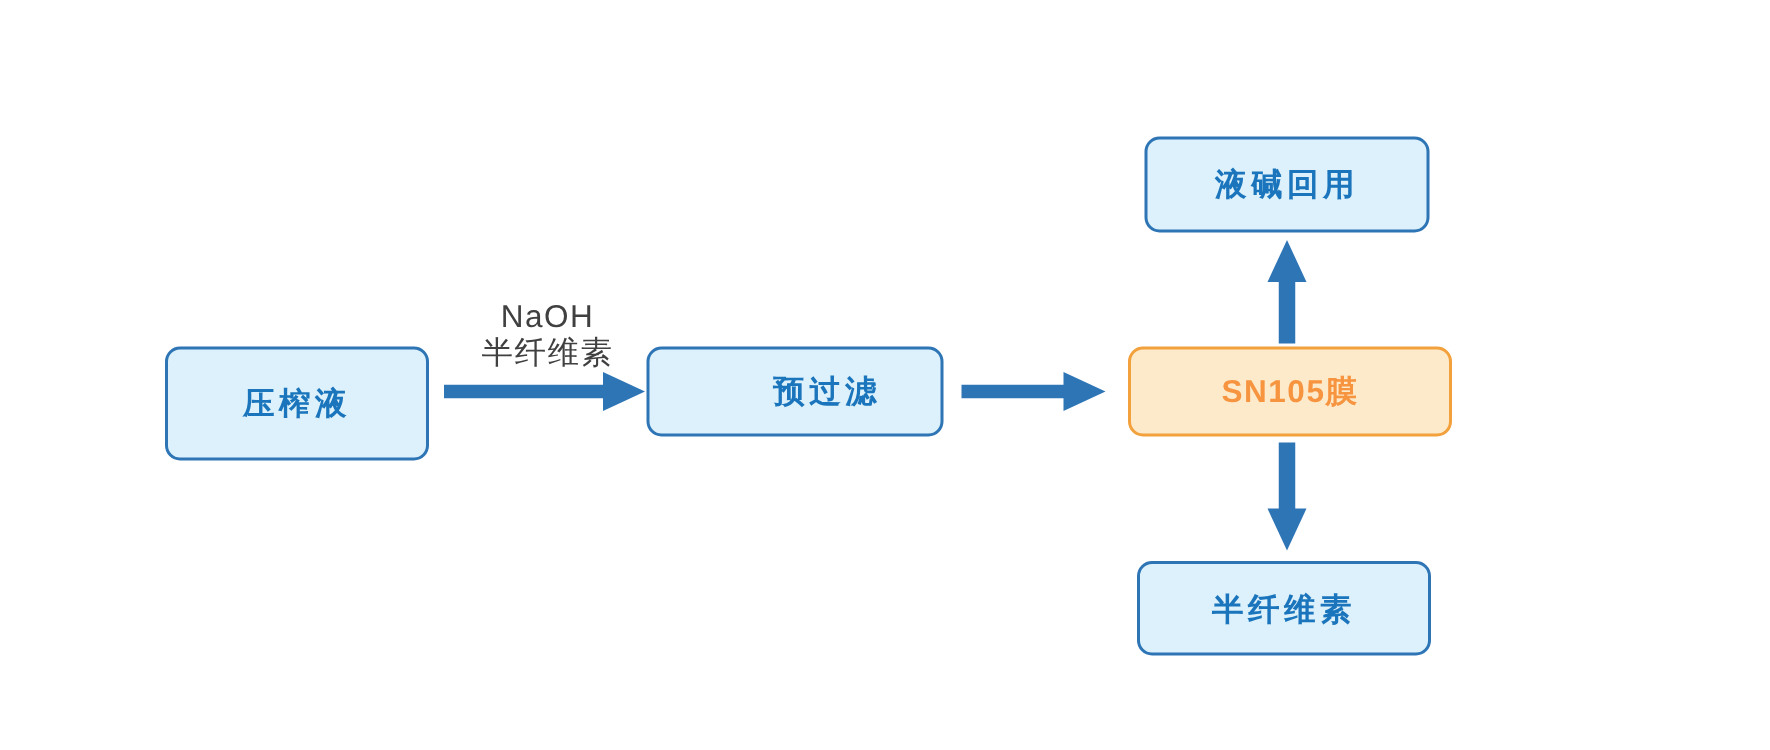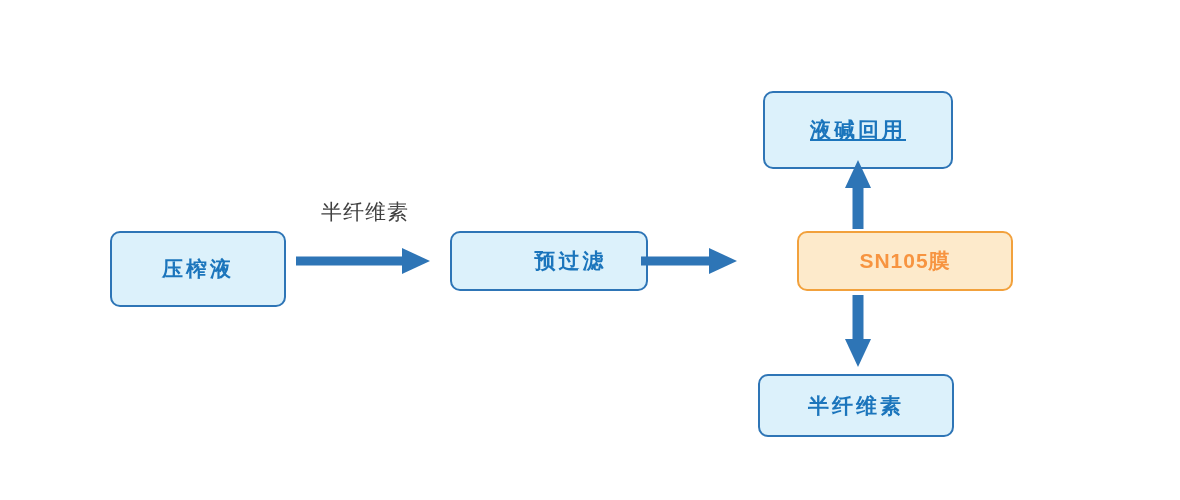--- a/index.html
+++ b/index.html
@@ -39,27 +39,26 @@
   .node.blue {
     background: var(--blue-fill);
     border: 2px solid var(--blue-border);
     color: var(--blue-text);
   }
   .node.orange {
     background: var(--orange-fill);
     border: 2px solid var(--orange-border);
     color: var(--orange-text);
     letter-spacing: 1px;
-    margin-left: 45px;
   }
 
   .node-press     { left: 110px; top: 231px; width: 176px; height: 76px; }
-  .node-prefilter { left: 450px; top: 231px; width: 198px; height: 60px; padding-left: 43px; }
+  .node-prefilter { left: 431px; top: 231px; width: 198px; height: 60px; padding-left: 43px; }
   .node-sn105     { left: 752px; top: 231px; width: 216px; height: 60px; }
-  .node-caustic   { left: 763px; top:  91px; width: 190px; height: 78px; text-decoration: underline; }
+  .node-caustic   { left: 763px; top:  91px; width: 190px; height: 64px; }
   .node-hemi      { left: 758px; top: 374px; width: 196px; height: 63px; }
 
   .edge-label {
     position: absolute;
     left: 285px;
     top: 200px;
     width: 160px;
     text-align: center;
     color: var(--label-text);
     font-size: 21px;
@@ -80,20 +79,21 @@
 </head>
 <body>
 
 <div class="canvas">
 
   <div class="node blue node-press">
     <span>压榨液</span>
   </div>
 
   <div class="edge-label">
+    <div>NaOH</div>
     <div>半纤维素</div>
   </div>
 
   <div class="node blue node-prefilter">
     <span>预过滤</span>
   </div>
 
   <div class="node orange node-sn105">
     <span>SN105膜</span>
   </div>

